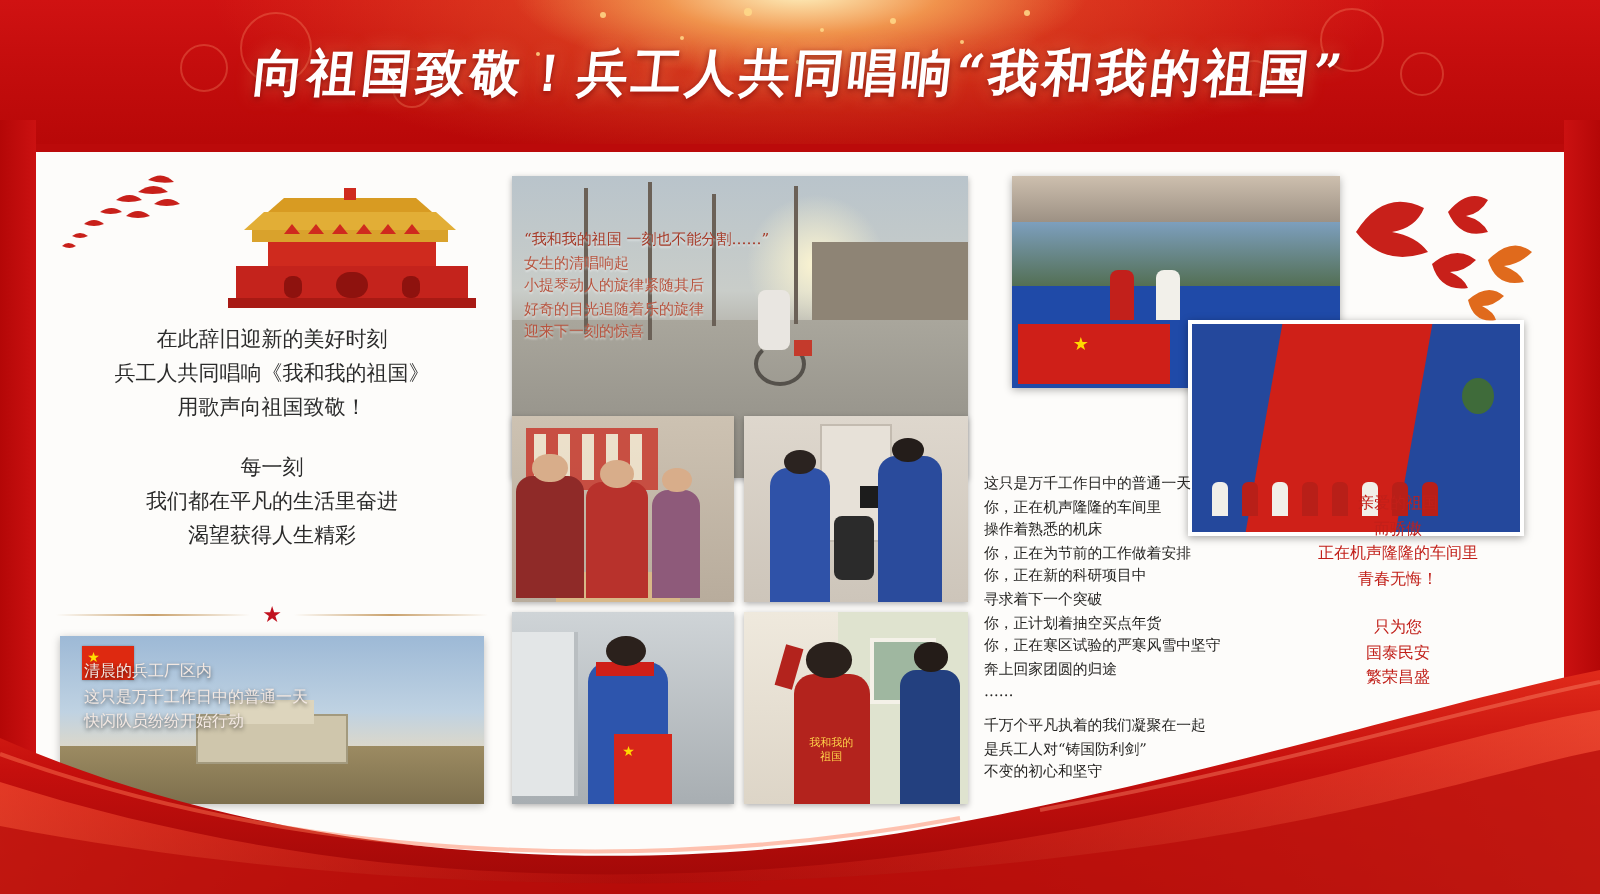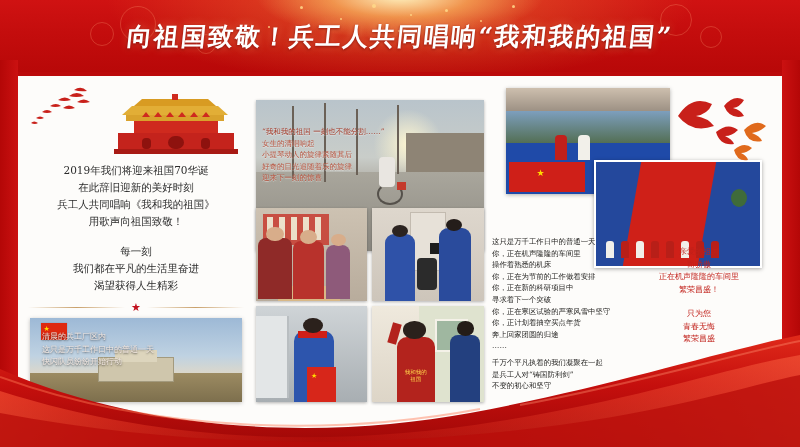--- a/index.html
+++ b/index.html
@@ -60,21 +60,21 @@
   .bldg-flag{position:absolute;left:5%;top:6%;width:26px;height:17px;background:#de2910;box-shadow:0 0 1px rgba(0,0,0,.3);}
   .bldg-flag .s{position:absolute;color:#ffde00;font-size:7px;line-height:7px;}
   .bldg-cap{position:absolute;left:12px;top:13px;width:190px;color:#f3e8e2;
     font-family:"DejaVu Serif","Liberation Serif",serif;font-size:8px;line-height:12.5px;
     text-shadow:0 1px 2px rgba(0,0,0,.65);}
   .bldg-cap .ln{display:block;white-space:nowrap;font-family:Liberation Mono, monospace;}
 
   
   .mid{position:absolute;left:256px;top:88px;width:228px;height:332px;}
   .ph{position:absolute;overflow:hidden;box-shadow:0 1px 3px rgba(0,0,0,.3);}
-  .p-bike{left:0;top:12px;width:228px;height:151px;
+  .p-bike{left:0;top:0;width:228px;height:151px;
     background:linear-gradient(180deg,#b9c4cb 0%,#c9cdc9 38%,#b0ada4 55%,#9b988f 100%);}
   .p-bike .sun{position:absolute;right:18%;top:6%;width:70px;height:70px;border-radius:50%;
     background:radial-gradient(circle,rgba(255,247,210,.95),rgba(255,235,180,0) 70%);}
   .p-bike .road{position:absolute;left:0;bottom:0;width:100%;height:52%;background:linear-gradient(180deg,#a9a69c,#8e8b83);}
   .p-bike .wall{position:absolute;right:0;top:22%;width:34%;height:30%;background:#8e8475;}
   .p-bike .tree{position:absolute;width:2px;background:#6b6157;}
   .p-bike .rider{position:absolute;left:54%;top:38%;width:16px;height:30px;background:#e9e6e1;border-radius:4px;}
   .p-bike .rider:after{content:"";position:absolute;left:-2px;top:26px;width:22px;height:18px;
     border:2px solid #55514b;border-radius:50%;border-top-color:transparent;}
   .p-bike .bag{position:absolute;left:62%;top:54%;width:9px;height:8px;background:#c43a2c;}
@@ -218,21 +218,20 @@
             <path d="M132 35 l4 -5 l4 5 z"></path>
           <path d="M144 35 l4 -5 l4 5 z"></path>
             <path d="M156 35 l4 -5 l4 5 z"></path>
           <path d="M168 35 l4 -5 l4 5 z"></path>
             <path d="M180 35 l4 -5 l4 5 z"></path>
         </g>
       </g>
     </svg>
 
     <div class="left-text">
-      <span class="ln">2019年我们将迎来祖国70华诞</span>
       <span class="ln">在此辞旧迎新的美好时刻</span>
       <span class="ln">兵工人共同唱响《我和我的祖国》</span>
       <span class="ln">用歌声向祖国致敬！</span>
       <span class="gap"></span>
       <span class="ln">每一刻</span>
       <span class="ln">我们都在平凡的生活里奋进</span>
       <span class="ln">渴望获得人生精彩</span>
     </div>
 
     <div class="divider">
@@ -366,38 +365,38 @@
     </g>
   </svg>
 
   <div class="mid-text">
     <span class="ln">这只是万千工作日中的普通一天</span>
     <span class="ln">你，正在机声隆隆的车间里</span>
     <span class="ln">操作着熟悉的机床</span>
     <span class="ln">你，正在为节前的工作做着安排</span>
     <span class="ln">你，正在新的科研项目中</span>
     <span class="ln">寻求着下一个突破</span>
+    <span class="ln">你，正计划着抽空买点年货</span>
     <span class="ln">你，正在寒区试验的严寒风雪中坚守</span>
-    <span class="ln">你，正计划着抽空买点年货</span>
     <span class="ln">奔上回家团圆的归途</span>
     <span class="ln">……</span>
     <span class="gap"></span>
     <span class="ln">千万个平凡执着的我们凝聚在一起</span>
     <span class="ln">是兵工人对“铸国防利剑”</span>
     <span class="ln">不变的初心和坚守</span>
   </div>
 
   <div class="right-text">
     <span class="ln">亲爱的祖国</span>
     <span class="ln">而骄傲</span>
     <span class="ln">正在机声隆隆的车间里</span>
-    <span class="ln">繁荣昌盛！</span>
+    <span class="ln">青春无悔！</span>
     <span class="gap"></span>
     <span class="ln">只为您</span>
-    <span class="ln">青春无悔</span>
+    <span class="ln">国泰民安</span>
     <span class="ln">繁荣昌盛</span>
   </div>
 
   <div class="silk">
     <svg width="800" height="130" viewBox="0 0 800 130" preserveAspectRatio="none">
       <defs>
         <linearGradient id="g1" x1="0" y1="0" x2="0" y2="1">
           <stop offset="0%" stop-color="#e02a1a"></stop>
           <stop offset="45%" stop-color="#c50f0d"></stop>
           <stop offset="100%" stop-color="#9e0807"></stop>

